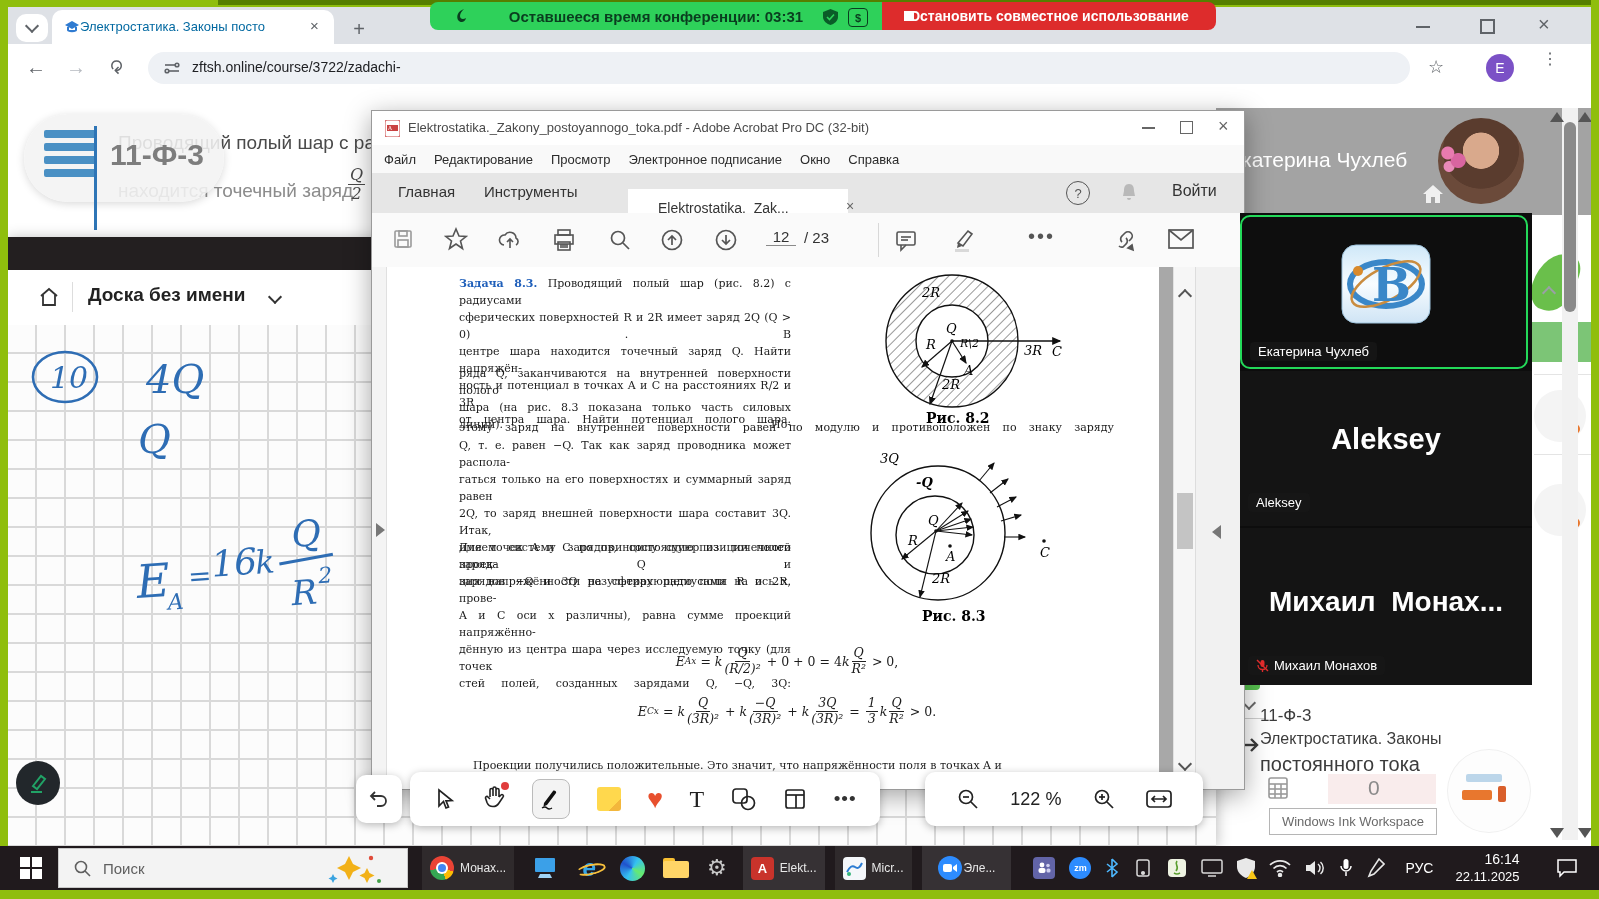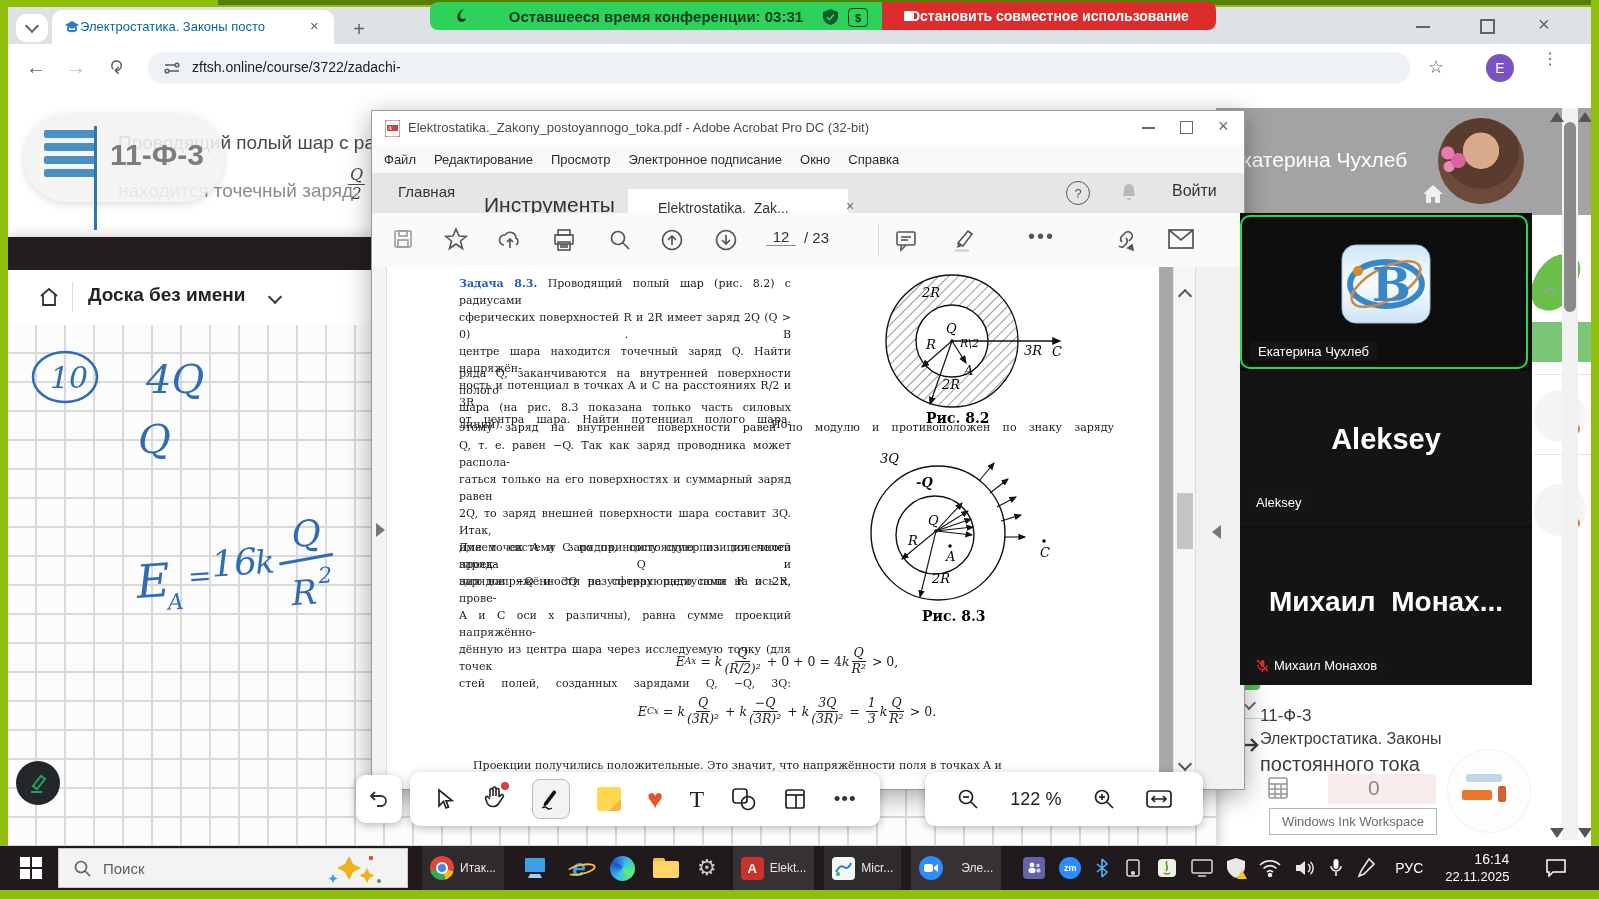--- a/index.html
+++ b/index.html
@@ -223,21 +223,21 @@
       <span class="menu-item">Файл</span>
       <span class="menu-item">Редактирование</span>
       <span class="menu-item">Просмотр</span>
       <span class="menu-item">Электронное подписание</span>
       <span class="menu-item">Окно</span>
       <span class="menu-item">Справка</span>
     </div>
 
     <div class="abs" style="left:0;top:62px;width:872px;height:40px;background:#e6e6e6;border-bottom:1px solid #d2d2d2;">
       <span style="position:absolute;left:26px;top:10px;font-size:15px;color:#333;">Главная</span>
-      <span style="position:absolute;left:112px;top:10px;font-size:21px;color:#333;margin-top:10px;">Инструменты</span>
+      <span style="position:absolute;left:112px;top:10px;font-size:15px;color:#333;">Инструменты</span>
       <div style="position:absolute;left:256px;top:16px;width:220px;height:40px;background:#fff;">
         <span style="position:absolute;left:30px;top:11px;font-size:14px;color:#333;">Elektrostatika._Zak...</span>
         <span style="position:absolute;left:218px;top:9px;font-size:14px;color:#666;">×</span>
       </div>
       <div class="ic" style="position:absolute;left:694px;top:8px;width:22px;height:22px;border:1.5px solid #555;border-radius:50%;font-size:13px;color:#555;">?</div>
       <svg style="position:absolute;left:748px;top:9px;" width="18" height="20" viewBox="0 0 18 20">
           <path d="M9 2 C5 2 4 5 4 9 L3 14 H15 L14 9 C14 5 13 2 9 2 Z M7 16 a2 2 0 0 0 4 0" fill="#b9b9b9"></path>
         </svg>
       <span style="position:absolute;left:800px;top:9px;font-size:16px;color:#333;">Войти</span>
     </div>
@@ -608,21 +608,21 @@
           <path d="M6 20 L7.5 23 L10.5 24.5 L7.5 26 L6 29 L4.5 26 L1.5 24.5 L4.5 23 Z" fill="#3aa3e0"></path>
           <circle cx="52" cy="27" r="2" fill="#43a047"></circle>
         </svg>
     </div>
 
     <div class="ic" style="margin-left:14px;gap:6px;height:44px;padding:0 8px;background:rgba(255,255,255,.07);">
       <div style="width:24px;height:24px;border-radius:50%;background:conic-gradient(#ea4335 0 30%,#fbbc05 30% 45%,#34a853 45% 72%,#ea4335 72% 100%);position:relative;">
           <i style="position:absolute;left:6px;top:6px;width:12px;height:12px;border-radius:50%;background:#fff;"></i>
           <i style="position:absolute;left:8px;top:8px;width:8px;height:8px;border-radius:50%;background:#4285f4;"></i>
         </div>
-      <span class="tb-label" style="margin-left:0;">Итак...</span>
+      <span class="tb-label" style="margin-left:0;">Монах...</span>
     </div>
     <svg style="margin-left:18px;" width="26" height="24" viewBox="0 0 26 24">
         <rect x="3" y="2" width="20" height="14" rx="1" fill="#3ba0e8"></rect>
         <path d="M8 18 L18 18 L20 22 L6 22 Z" fill="#9fd3f5"></path>
       </svg>
     <div class="ic" style="margin-left:18px;width:26px;height:26px;position:relative;">
       <span style="font-size:24px;font-style:italic;color:#35a6e8;font-weight:bold;">e</span>
       <i style="position:absolute;left:0;top:9px;width:26px;height:7px;border:2px solid #f7c03d;border-radius:50%;border-left-color:transparent;transform:rotate(-12deg);"></i>
     </div>
     <div style="margin-left:18px;width:25px;height:25px;border-radius:50%;background:conic-gradient(from 210deg,#35c1f1,#2052cc,#35c1f1,#66eb6e,#35c1f1);"></div>
@@ -638,21 +638,21 @@
     </div>
 
     <div class="ic" style="margin-left:10px;gap:6px;height:44px;padding:0 8px;background:rgba(255,255,255,.07);">
       <div style="width:23px;height:23px;background:#f4f7fa;border-radius:4px;position:relative;"><svg width="23" height="23" viewBox="0 0 23 23">
             <path d="M4 15 q4-8 8-5 t7-4" fill="none" stroke="#2b7cd3" stroke-width="2"></path>
             <circle cx="6" cy="17" r="2" fill="#35b57a"></circle>
           </svg></div>
       <span class="tb-label" style="margin-left:0;">Micr...</span>
     </div>
 
-    <div class="ic" style="margin-left:10px;gap:18px;height:44px;padding:0 8px;background:rgba(255,255,255,.1);">
+    <div class="ic" style="margin-left:10px;gap:2px;height:44px;padding:0 16px;background:rgba(255,255,255,.1);">
       <div class="ic" style="width:24px;height:24px;border-radius:50%;background:#2d8cff;">
           <svg width="14" height="10" viewBox="0 0 14 10">
             <rect x="0" y="1" width="9" height="8" rx="2" fill="#fff"></rect>
             <path d="M10 4 L14 1 V9 L10 6 Z" fill="#fff"></path>
           </svg>
         </div>
       <span class="tb-label" style="margin-left:0;">Эле...</span>
     </div>
 
     <div class="ic" style="margin-left:22px;gap:14px;">

